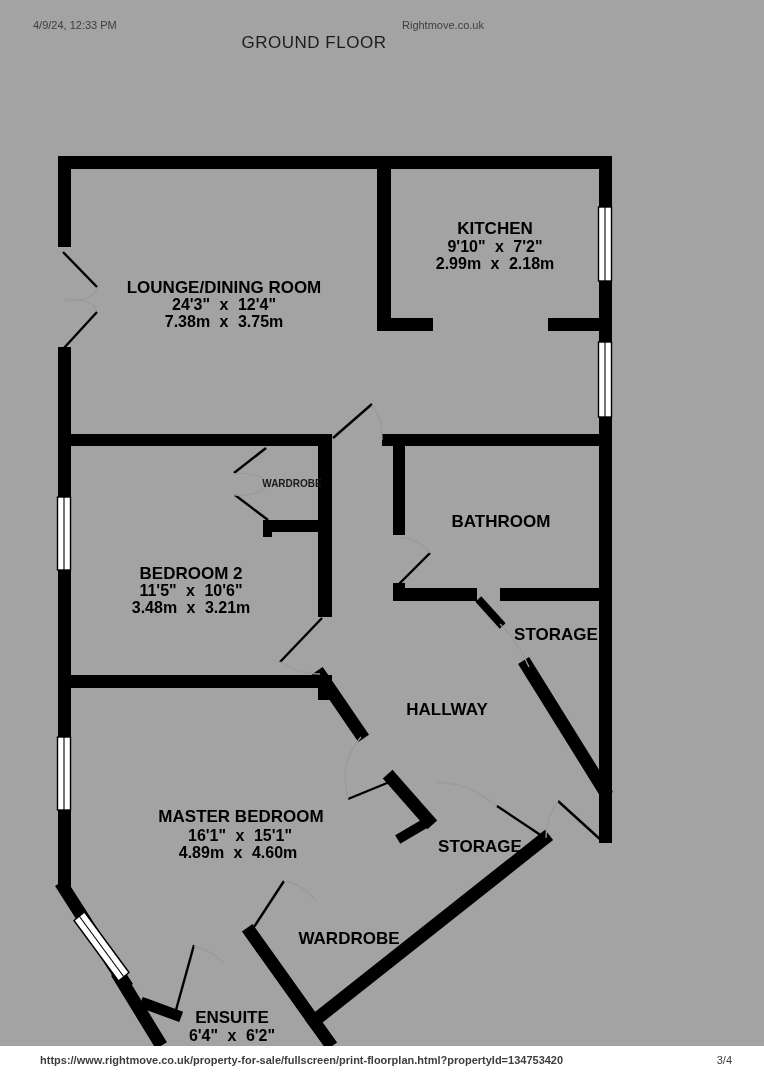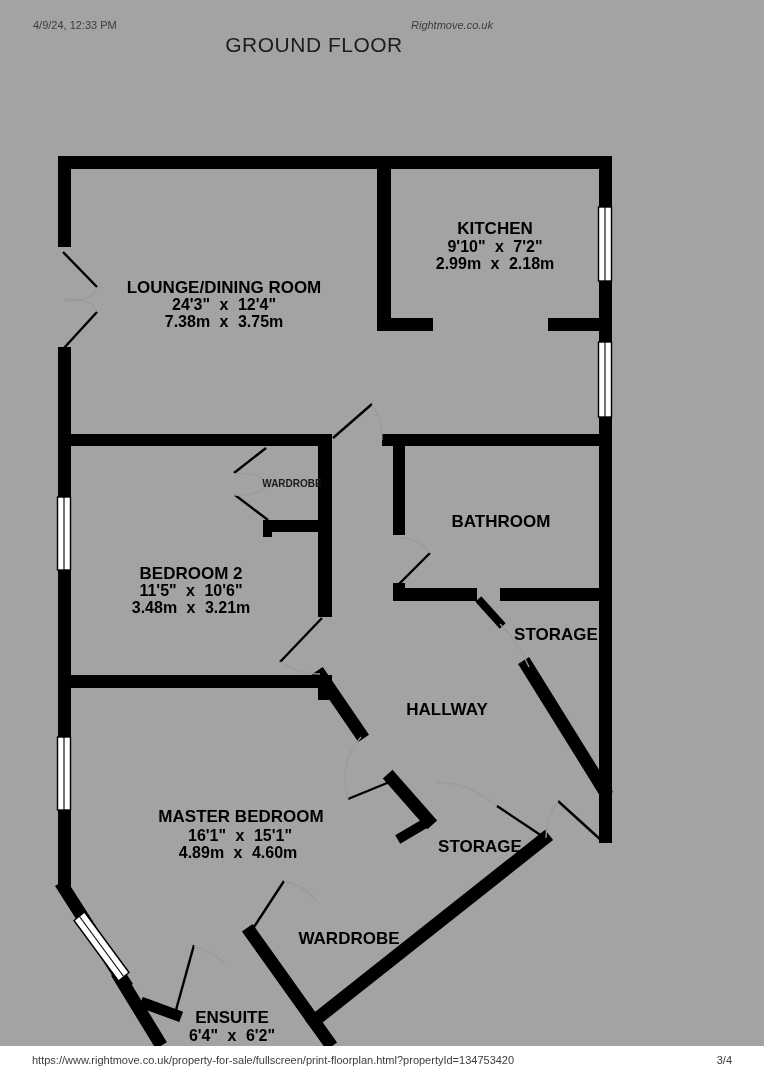--- a/index.html
+++ b/index.html
@@ -1,24 +1,24 @@
 <!DOCTYPE html>
 <html><head>
 <meta charset="utf-8">
 <style>
   html,body{margin:0;padding:0;background:#ffffff;}
   .page{position:relative;width:764px;height:1080px;background:#a3a3a3;overflow:hidden;
         font-family:"Liberation Sans",sans-serif;color:#000;}
   .hdr{position:absolute;top:19px;font-size:11px;color:#3d3d3d;white-space:nowrap;}
   .hdr-left{left:33px;}
-  .hdr-right{left:411px;font-style:italic;}
+  .hdr-right{left:402px;}
   .floor-title{position:absolute;top:33px;left:314px;transform:translateX(-50%);
-        font-size:21px;letter-spacing:0.5px;color:#1c1c1c;white-space:nowrap;}
+        font-size:17px;letter-spacing:0.5px;color:#1c1c1c;white-space:nowrap;}
   .ftr{position:absolute;top:1054px;font-size:11px;color:#3d3d3d;white-space:nowrap;}
-  .ftr-left{left:32px;}
+  .ftr-left{left:40px;font-weight:bold;}
   .ftr-right{right:32px;text-align:right;}
   svg.plan{position:absolute;left:0;top:0;}
   .wall{fill:#000;}
   .wline{stroke:#000;stroke-linecap:square;}
   .leaf{stroke:#000;stroke-width:2.4;fill:none;stroke-linecap:butt;}
   .arc{stroke:#9a9a9a;stroke-width:1.3;fill:none;}
   .win{fill:#fff;stroke:#000;stroke-width:1.4;}
   .winline{stroke:#000;stroke-width:1.1;}
   text.room{font-family:"Liberation Sans",sans-serif;font-weight:bold;font-size:17px;
         fill:#000;text-anchor:middle;}

